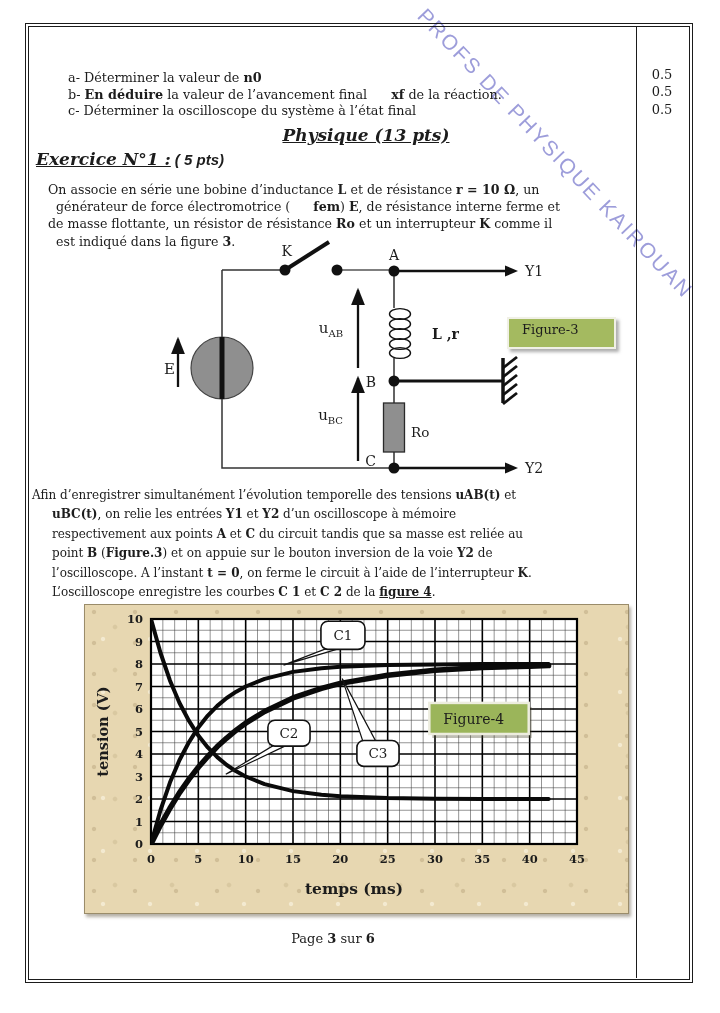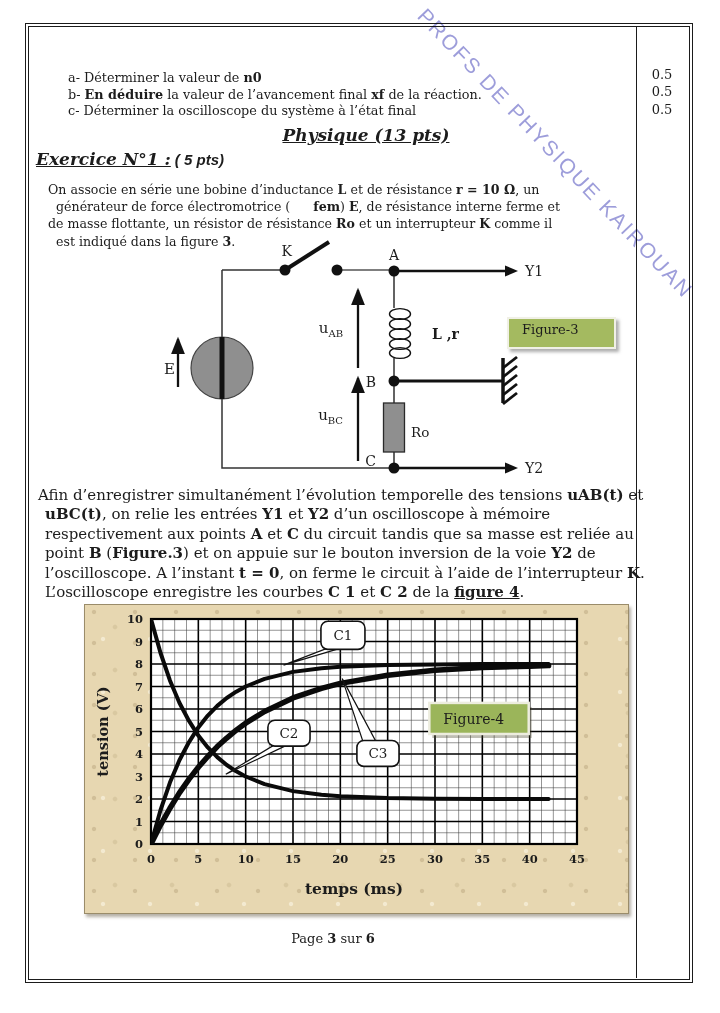--- a/index.html
+++ b/index.html
@@ -11,23 +11,23 @@
   #column-divider{left:636px;top:26px;width:0;height:952px;border-left:1.5px solid #1b1b1b;}
   #marks{left:636px;top:66px;width:52px;text-align:center;font-size:13px;line-height:17.3px;}
   #questions{left:68px;top:70px;font-size:12.8px;line-height:16.5px;white-space:nowrap;}
   #heading-physique{left:250px;top:125px;width:232px;text-align:center;font-size:17px;
         font-weight:bold;font-style:italic;text-decoration:underline;white-space:nowrap;}
   #heading-exercice{left:36px;top:149px;font-size:17px;white-space:nowrap;}
   #heading-exercice .ex{font-weight:bold;font-style:italic;text-decoration:underline;}
   #heading-exercice .pts{font-family:"Liberation Sans",sans-serif;font-style:italic;
         font-weight:bold;font-size:15px;padding-left:4px;}
   #para1{left:48px;top:181px;font-size:12.6px;line-height:17.2px;white-space:nowrap;}
-  #para2{left:38px;top:486px;font-size:15px;line-height:19.4px;white-space:nowrap;}
+  #para2{left:32px;top:486px;font-size:12px;line-height:19.4px;white-space:nowrap;}
   #para1 .rline:nth-child(2),#para1 .rline:nth-child(4){margin-left:8px;}
-  #para2 .rline:nth-child(n+2){margin-left:7px;}
+  #para2 .rline:nth-child(n+2){margin-left:20px;}
   #circuit-wrap{left:140px;top:240px;width:420px;height:240px;}
   #figure3-box{left:507px;top:317px;width:92px;height:25px;background:#a4ba60;
         border:2px solid #f0f0e6;box-shadow:3px 3px 3px rgba(110,110,110,.55);
         font-size:13px;padding-top:3px;padding-left:13px;}
   #chart-wrap{left:84px;top:604px;width:543px;height:308px;
         background-color:#e7d7b1;
         background-image:
           radial-gradient(circle at 9px 7px, rgba(150,128,86,.28) 0 1.6px, rgba(0,0,0,0) 2.6px),
           radial-gradient(circle at 30px 22px, rgba(168,148,104,.22) 0 1.8px, rgba(0,0,0,0) 2.8px),
           radial-gradient(circle at 18px 34px, rgba(255,252,240,.5) 0 1.6px, rgba(0,0,0,0) 2.6px);
@@ -50,21 +50,21 @@
   <div class="abs" id="watermark" style="color: rgb(140, 140, 212);">PROFS DE PHYSIQUE KAIROUAN</div>
 
   <div class="abs" id="marks">
       <div class="rline"><span>0.5</span></div>
       <div class="rline"><span>0.5</span></div>
       <div class="rline"><span>0.5</span></div>
     </div>
 
   <div class="abs" id="questions">
       <div class="rline"><span>a-  Déterminer la valeur de </span><span style="font-weight: bold;">n0</span></div>
-      <div class="rline"><span>b- </span><span style="font-weight: bold; margin-top: 45px;">En déduire</span><span>  la valeur de l’avancement final </span><span style="font-weight: bold;">xf</span><span> de la réaction.</span></div>
+      <div class="rline"><span>b- </span><span style="font-weight: bold; margin-top: 45px;">En déduire</span><span>  la valeur de l’avancement final </span><span style="font-weight: bold; margin-left: 20px;">xf</span><span> de la réaction.</span></div>
       <div class="rline"><span>c- Déterminer la oscilloscope du système à l’état final</span></div>
     </div>
 
   <div class="abs" id="heading-physique">Physique (13 pts)</div>
 
   <div class="abs" id="heading-exercice">
     <span class="ex">Exercice N°1 :</span><span class="pts">( 5 pts)</span>
   </div>
 
   <div class="abs" id="para1">

